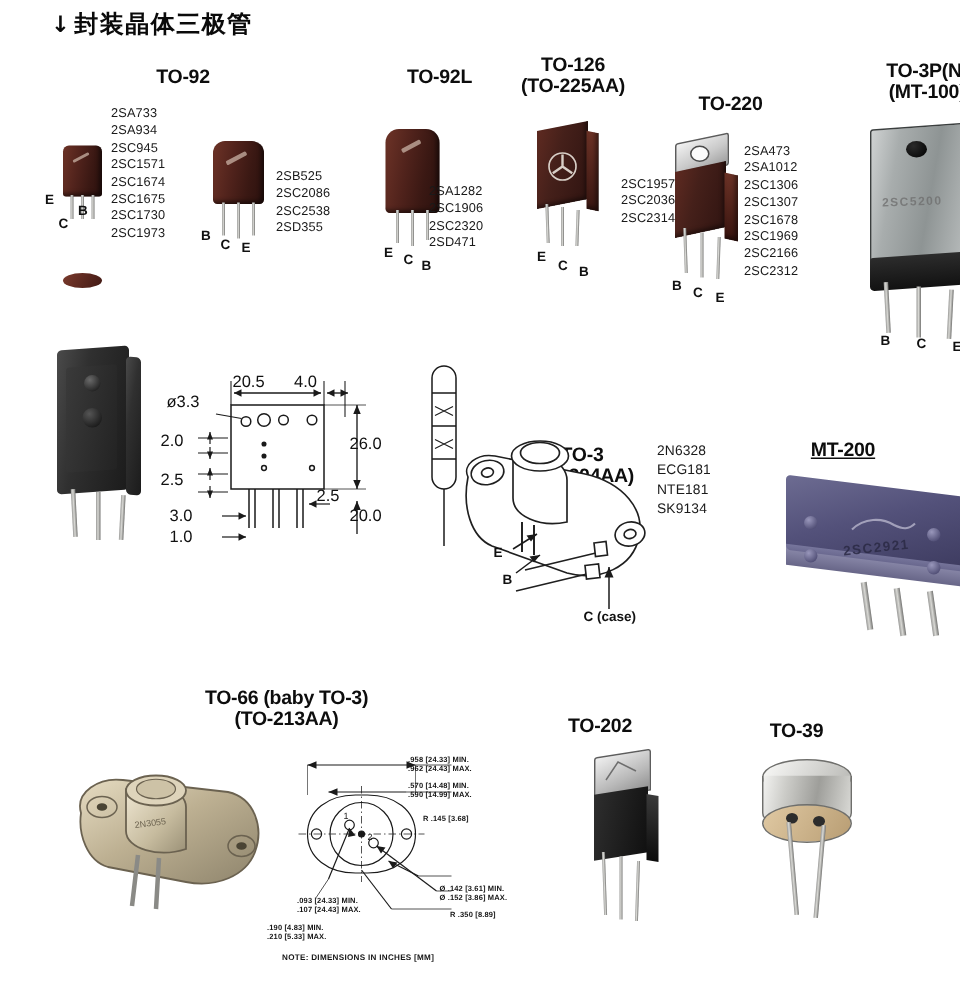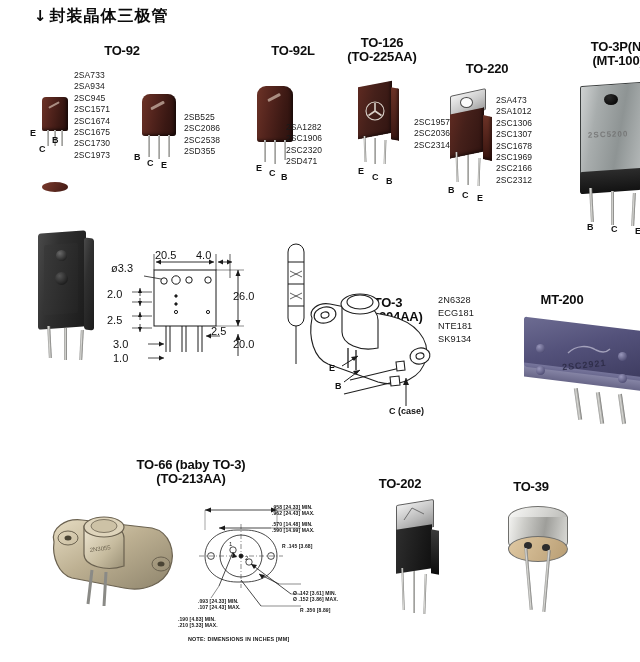--- a/index.html
+++ b/index.html
@@ -516,21 +516,21 @@
           <path d="M78 26 l-3 7 h6 z" fill="#1a1a1a" stroke="none"></path>
       </g>
     </svg>
   </div>
 
   <div class="partlist" style="left:410px; top:294px; font-size:9.2px; line-height:13px;">2N6328
 ECG181
 NTE181
 SK9134</div>
 
-  <div class="hdr" style="left:492px; top:293px; width:84px;">MT-200</div>
+  <div class="hdr" style="left:492px; top:293px; width:84px;text-decoration:underline;">MT-200</div>
 
   <div id="mt200-pkg" style="position:absolute; left:492px; top:314px; width:140px; height:108px;">
     <div class="body" style="left:4px; top:10px; width:122px; height:50px; transform:skewY(7deg);"></div>
     <div class="bevel" style="left:4px; top:56px; width:122px; height:14px; transform:skewY(7deg); opacity:.85;"></div>
     <div class="dot" style="left:16px; top:30px; width:9px; height:9px;"></div>
     <div class="dot" style="left:16px; top:52px; width:9px; height:9px;"></div>
     <div class="dot" style="left:98px; top:38px; width:9px; height:9px;"></div>
     <div class="dot" style="left:98px; top:60px; width:9px; height:9px;"></div>
     <div class="txt" style="left:42px; top:46px;">2SC2921</div>
     <svg style="position:absolute; left:46px; top:30px; opacity:.6;" width="46" height="12" viewBox="0 0 46 12">

